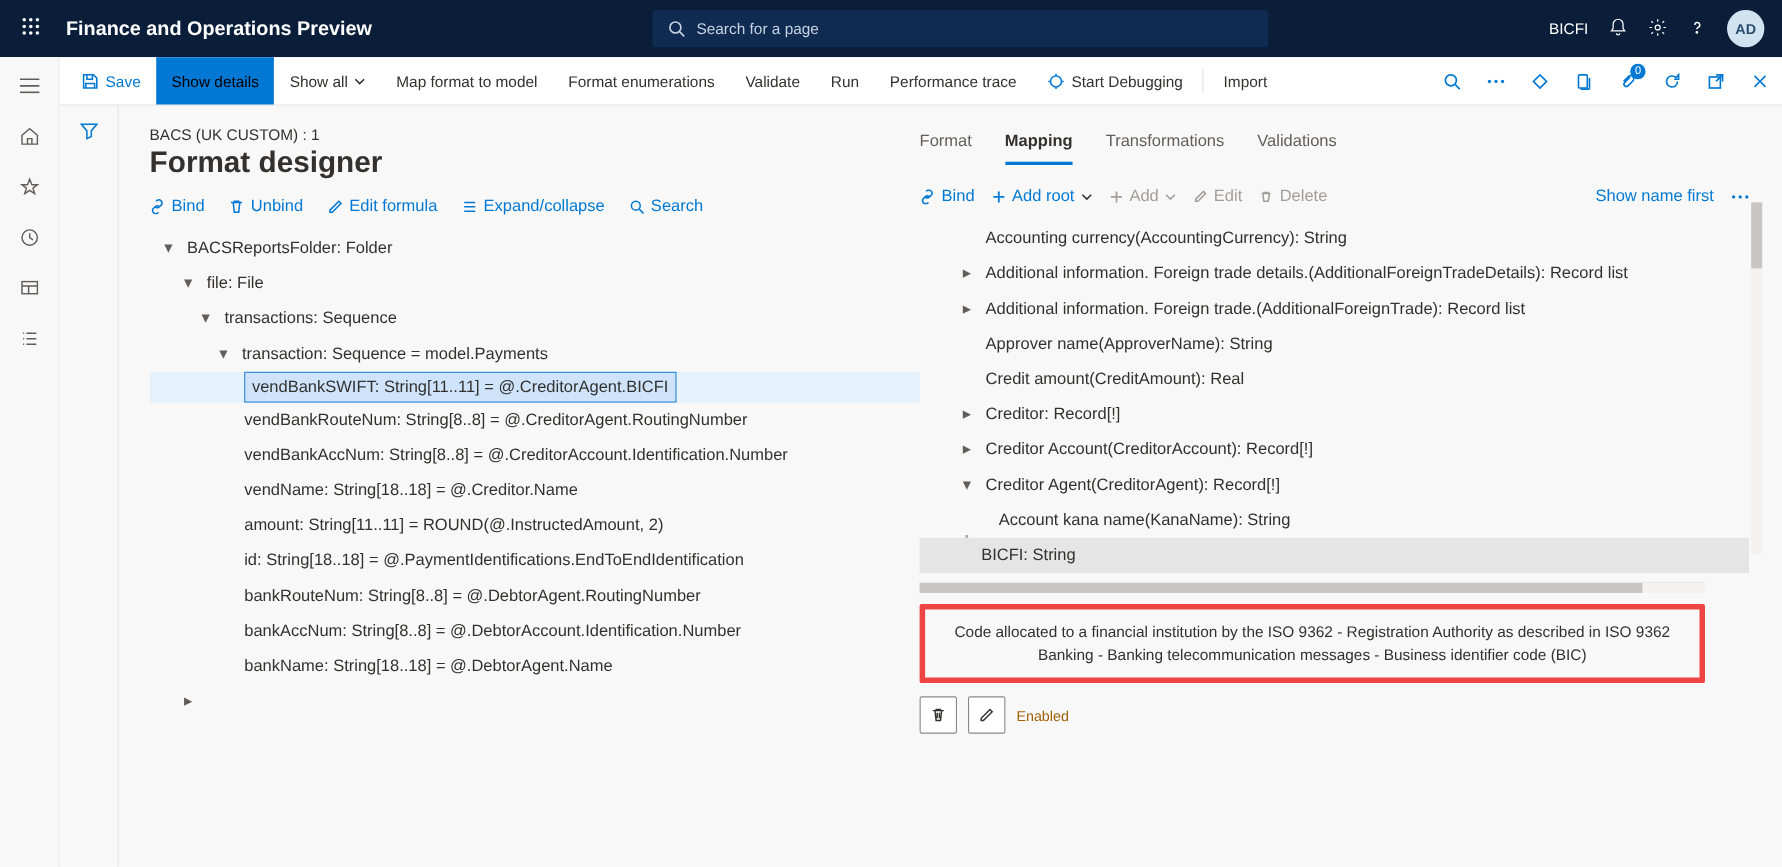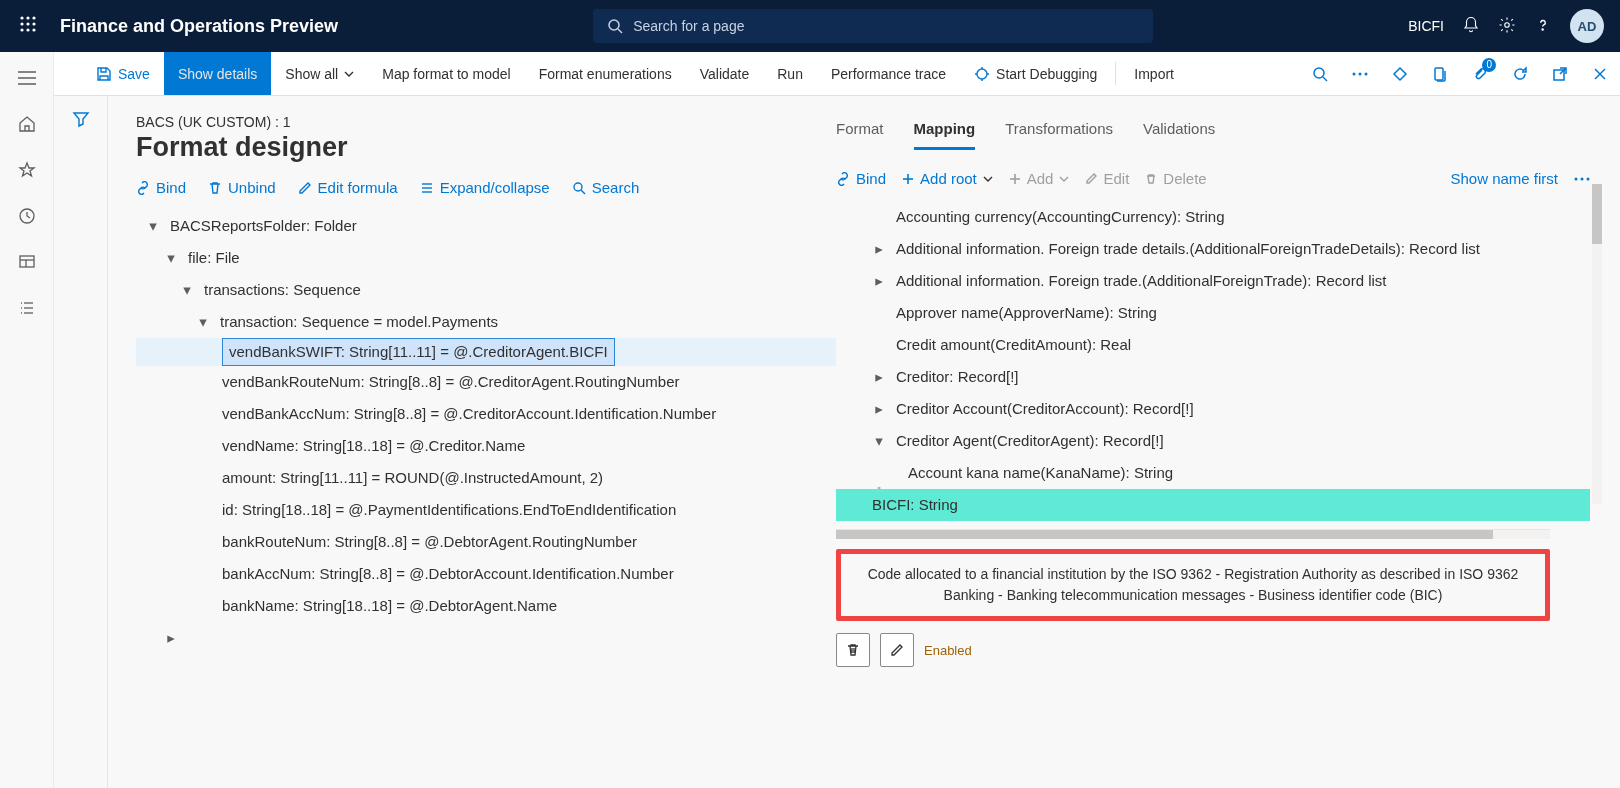--- a/index.html
+++ b/index.html
@@ -10,24 +10,24 @@
 .header .waffle { width: 40px; text-align: center; font-size: 18px; cursor: pointer; }
 .header .title { font-size: 18px; font-weight: 600; margin-left: 12px; flex: 0 0 auto; }
 .header .search-wrap { flex: 1; display: flex; justify-content: center; }
 .header .search-box { background: #0f2b52; border-radius: 4px; width: 560px; height: 34px; display: flex; align-items: center; padding: 0 14px; color: #c6d2e1; }
 .header .search-box svg { margin-right: 10px; }
 .header .rbtns { display: flex; align-items: center; gap: 18px; margin-right: 8px; }
 .header .rbtns .txt { font-size: 14px; }
 .header .avatar { width: 34px; height: 34px; border-radius: 50%; background: #d1e2f0; color: #2a4d6d; display: flex; align-items: center; justify-content: center; font-weight: 600; font-size: 13px; }
 
 
-.actionbar { background: #fff; border-bottom: 1px solid #e1e1e1; height: 44px; display: flex; align-items: stretch; padding-left: 82px; }
+.actionbar { background: #fff; border-bottom: 1px solid #e1e1e1; height: 44px; display: flex; align-items: stretch; padding-left: 60px; }
 .actionbar .ab-btn { display: flex; align-items: center; padding: 0 14px; gap: 6px; cursor: pointer; color: #323130; font-size: 14px; }
 .actionbar .ab-btn.blue { color: #0078d4; }
-.actionbar .ab-btn.primary { background: #0078d4; color: #e5e5e5; justify-content: flex-end; }
+.actionbar .ab-btn.primary { background: #0078d4; color: #000000; justify-content: flex-end; }
 .actionbar .ab-right { margin-left: auto; display: flex; align-items: stretch; }
 .actionbar .ab-icon { display: flex; align-items: center; justify-content: center; width: 40px; color: #0078d4; cursor: pointer; position: relative; }
 .actionbar .sep { width: 1px; background: #e1e1e1; margin: 10px 4px; }
 .badge { position: absolute; top: 6px; right: 4px; background: #0078d4; color: white; border-radius: 8px; font-size: 10px; padding: 0 4px; line-height: 14px; }
 
 
 .leftrail { position: absolute; left: 0; top: 52px; bottom: 0; width: 54px; background: #f8f8f8; border-right: 1px solid #eaeaea; display: flex; flex-direction: column; align-items: center; padding-top: 14px; gap: 22px; }
 .leftrail .ri { width: 24px; height: 24px; display: flex; align-items: center; justify-content: center; color: #605e5c; cursor: pointer; }
 
 
@@ -54,21 +54,21 @@
 .rightpane { flex: 1; display: flex; flex-direction: column; padding-right: 30px; position: relative; text-align: center; }
 .tabs { display: flex; gap: 30px; border-bottom: 0; margin-bottom: 20px; }
 .tabs .tab { padding: 6px 0 10px; cursor: pointer; color: #605e5c; font-size: 15px; }
 .tabs .tab.active { color: #323130; font-weight: 600; border-bottom: 3px solid #0078d4; }
 .rtbar { display: flex; gap: 16px; align-items: center; margin-bottom: 14px; }
 .rtbar .tb { color: #0078d4; display: flex; align-items: center; gap: 6px; cursor: pointer; font-size: 15px; }
 .rtbar .tb.gray { color: #a19f9d; cursor: default; }
 .maptree { font-size: 15px; line-height: 32px; }
 .maptree .mnode { display: flex; align-items: center; padding-left: 60px; }
 .maptree .mnode.c1 { padding-left: 36px; }
-.maptree .mnode.sel { background: #5eead4; padding-left: 36px; }
+.maptree .mnode.sel { background: #e5e5e5; padding-left: 56px; }
 .maptree .mnode.c2 { padding-left: 72px; }
 .maptree .arrow { width: 14px; display: inline-flex; justify-content: center; color: #605e5c; cursor: pointer; margin-right: 10px; }
 .hscroll { height: 10px; background: #f3f2f1; border-top: 1px solid #e6e6e6; margin: 8px 40px 10px 0; position: relative; }
 .hscroll .thumb { position: absolute; left: 0; width: 92%; top: 0; bottom: 0; background: #c8c6c4; }
 .descbox { border: 5px solid #ef4444; border-radius: 2px; padding: 10px 8px; margin-right: 40px; font-size: 14px; line-height: 1.5; margin-bottom: 12px; }
 .btnrow { display: flex; align-items: center; gap: 10px; }
 .sqbtn { width: 34px; height: 34px; border: 1px solid #8a8886; border-radius: 2px; display: flex; align-items: center; justify-content: center; cursor: pointer; background: #fff; }
 .enlabel { font-size: 13px; color: #a16207; }
 .vscroll { position: absolute; right: 18px; top: 70px; width: 10px; height: 320px; background: #f3f2f1; }
 .vscroll .vthumb { position: absolute; top: 0; left: 0; right: 0; height: 60px; background: #c8c6c4; }

